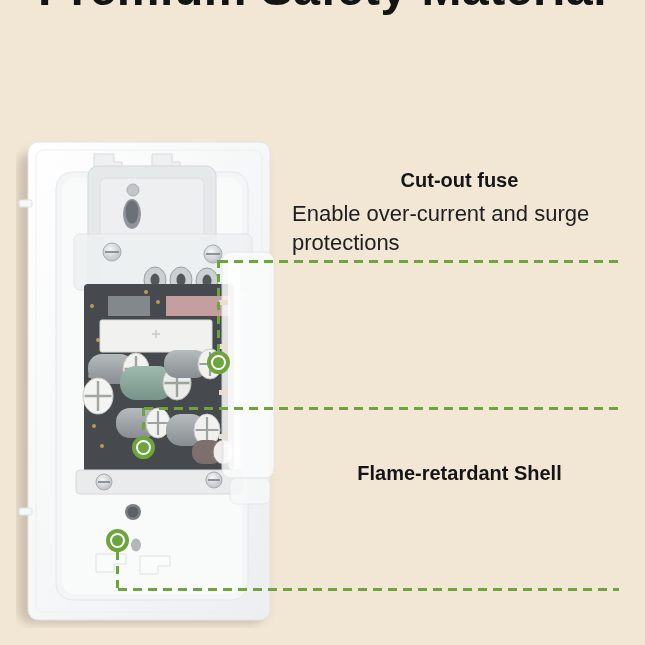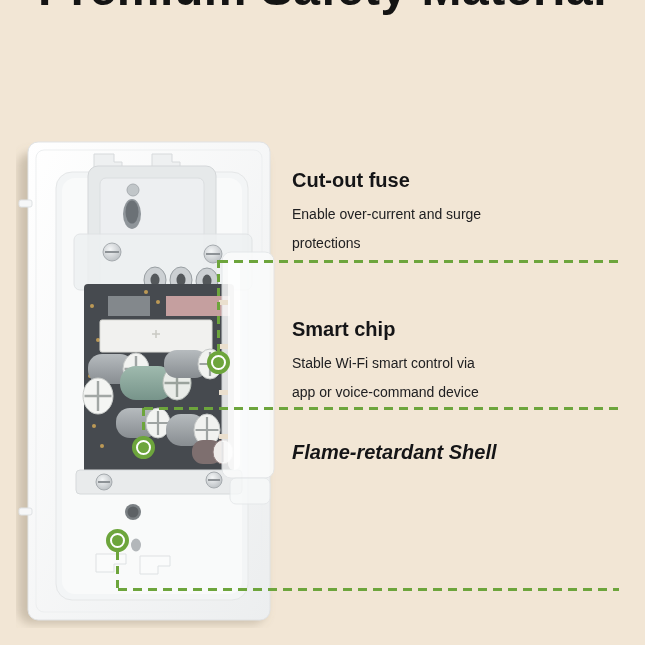--- a/index.html
+++ b/index.html
@@ -35,25 +35,25 @@
   
   .marker{position:absolute;width:15px;height:15px;border:4px solid var(--accent);
     border-radius:50%;background:#fff;}
   .marker::after{content:"";position:absolute;inset:2px;border-radius:50%;
     background:var(--accent);}
   .marker-1{left:207px;top:351px;}
   .marker-2{left:132px;top:436px;}
   .marker-3{left:106px;top:529px;}
   
   .callout{position:absolute;left:292px;width:335px;}
-  .callout h2{margin:0 0 8px 0;font-size:20px;line-height:23px;font-weight:700;color:#151517;}
-  .callout p{margin:0;font-size:14px;line-height:28.5px;color:#202022;white-space:pre-line;}
+  .callout h2{margin:0 0 8px 0;font-size:20px;line-height:23px;font-weight:700;color:#151517;text-align:center;}
+  .callout p{margin:0;font-size:22px;line-height:28.5px;color:#202022;white-space:pre-line;}
   .callout-1{top:169px;}
   .callout-2{top:318px;}
-  .callout-3{top:441px;font-style:italic;}
+  .callout-3{top:462px;}
 </style>
 </head>
 <body>
 
 <div class="stage">
 
   <h1 class="page-title">Premium Safety Material</h1>
 
   <div class="device">
     <svg width="272" height="494" viewBox="0 0 272 494">
@@ -199,22 +199,17 @@
 
   <div class="marker marker-1"></div>
   <div class="marker marker-2"></div>
   <div class="marker marker-3"></div>
 
   <div class="callout callout-1">
     <h2>Cut-out fuse</h2>
     <p>Enable over-current and surge
 protections</p>
   </div>
-  <div class="callout callout-2">
-    <h2>Smart chip</h2>
-    <p>Stable Wi-Fi smart control via
-app or voice-command device</p>
-  </div>
   <div class="callout callout-3">
     <h2>Flame-retardant Shell</h2>
   </div>
 
 </div>
 
 </body></html>

